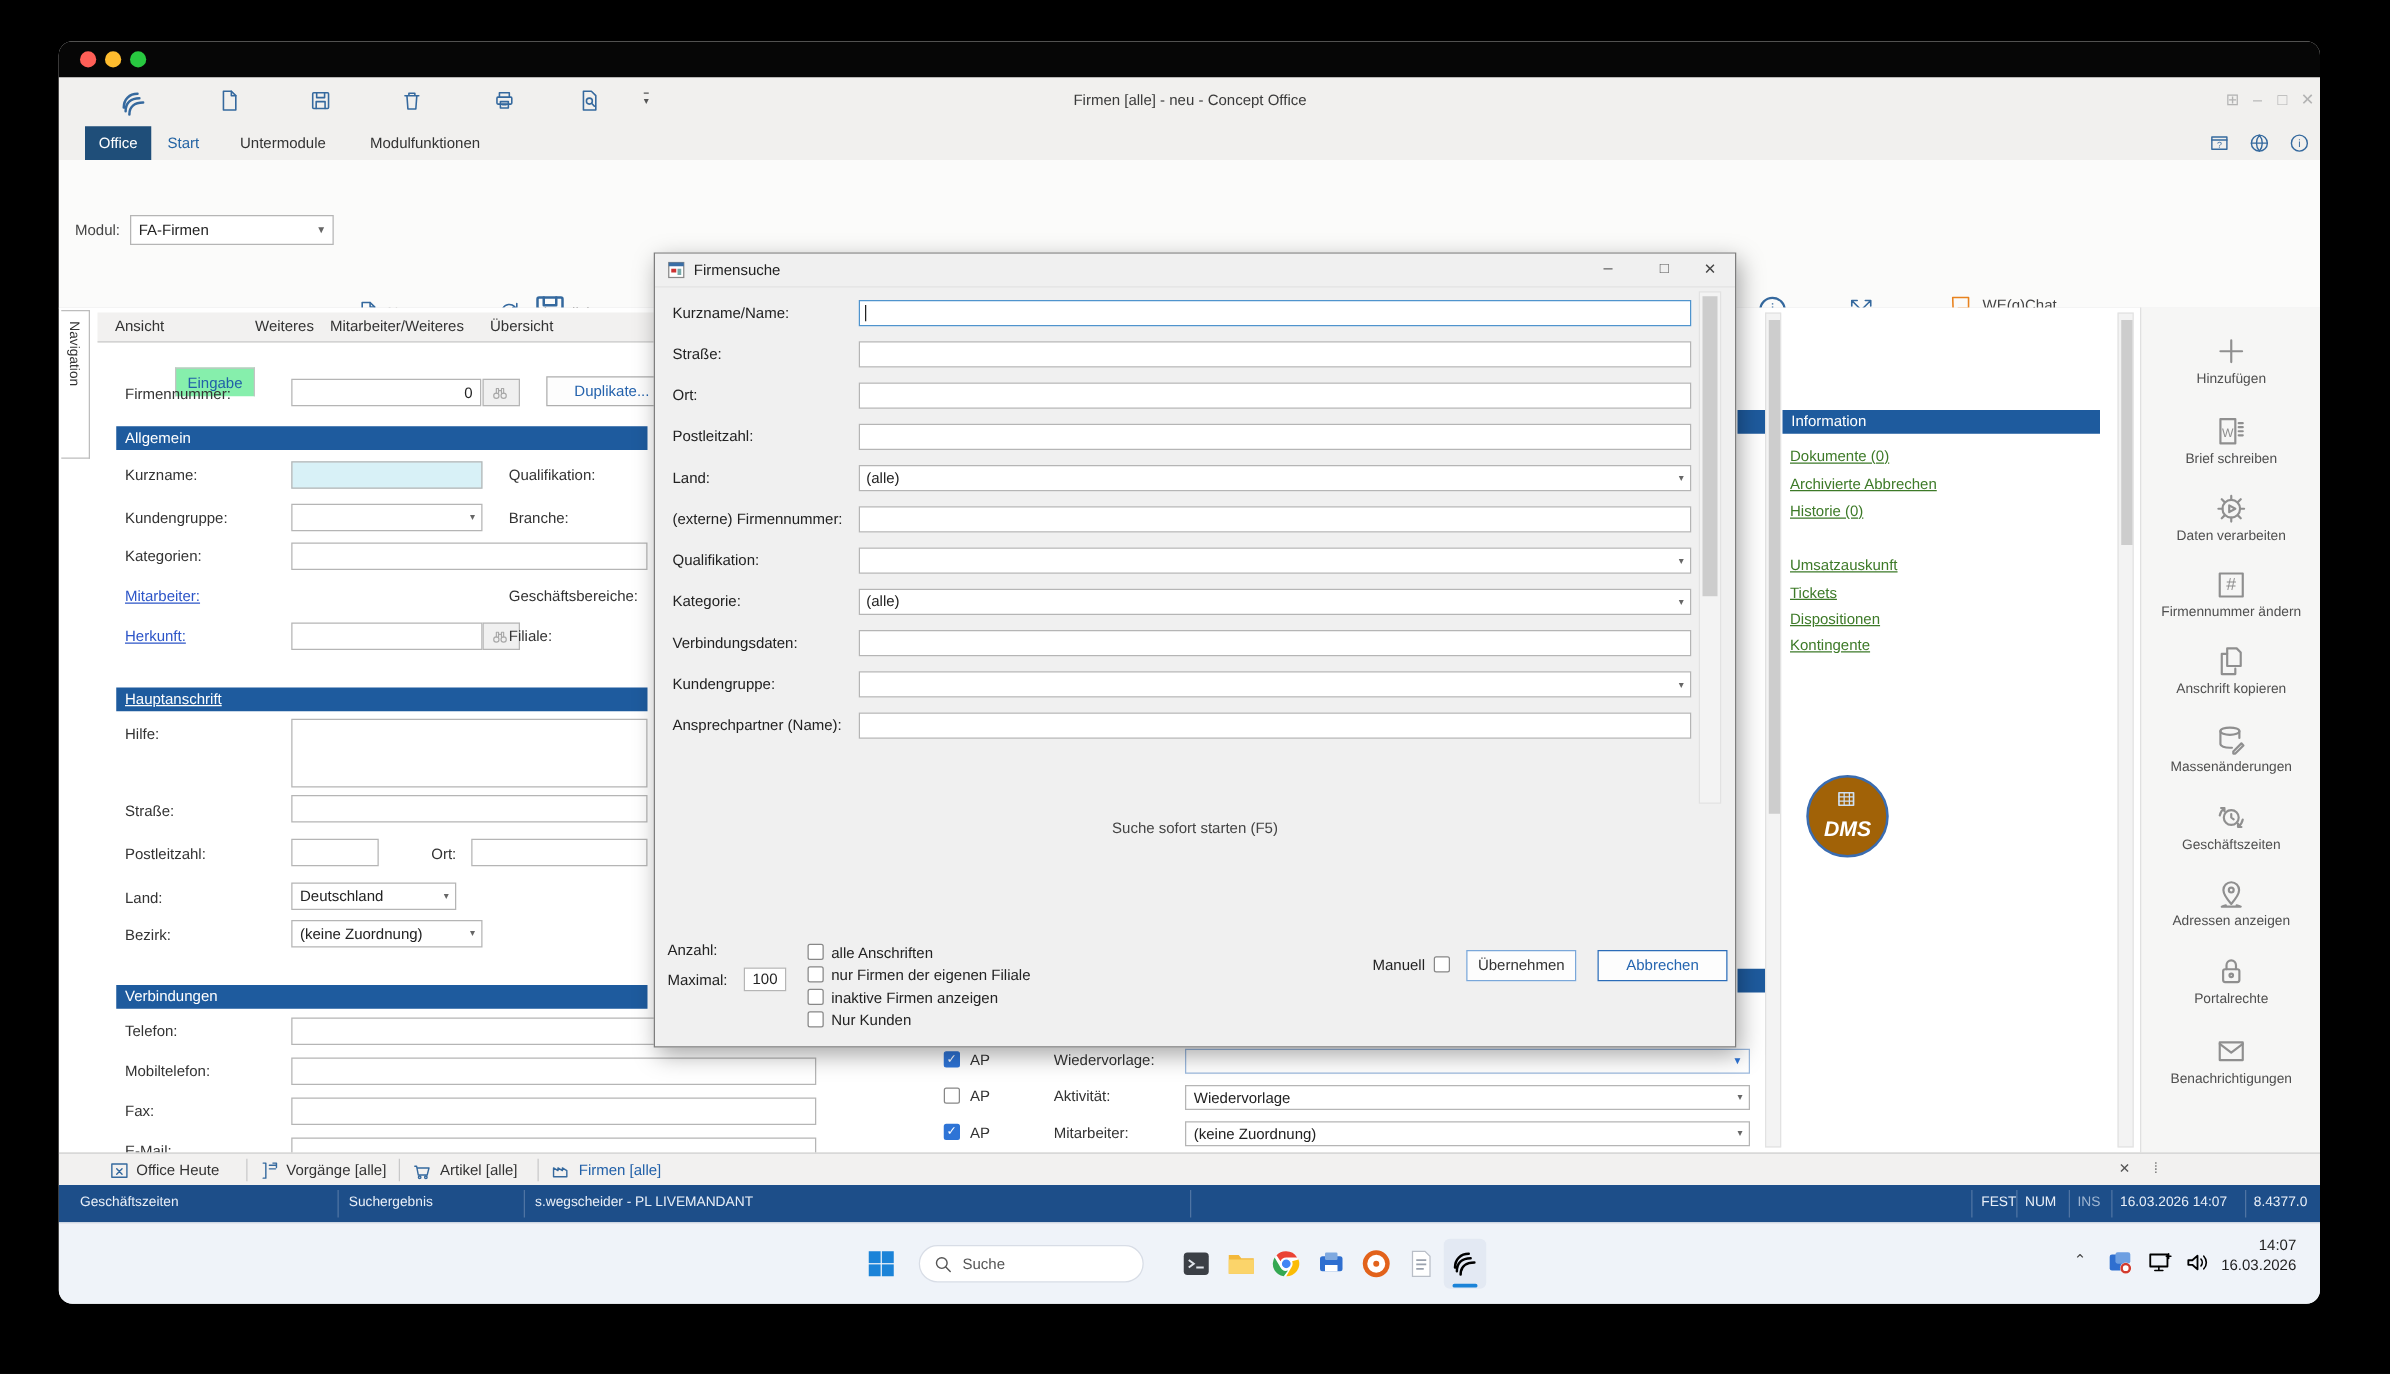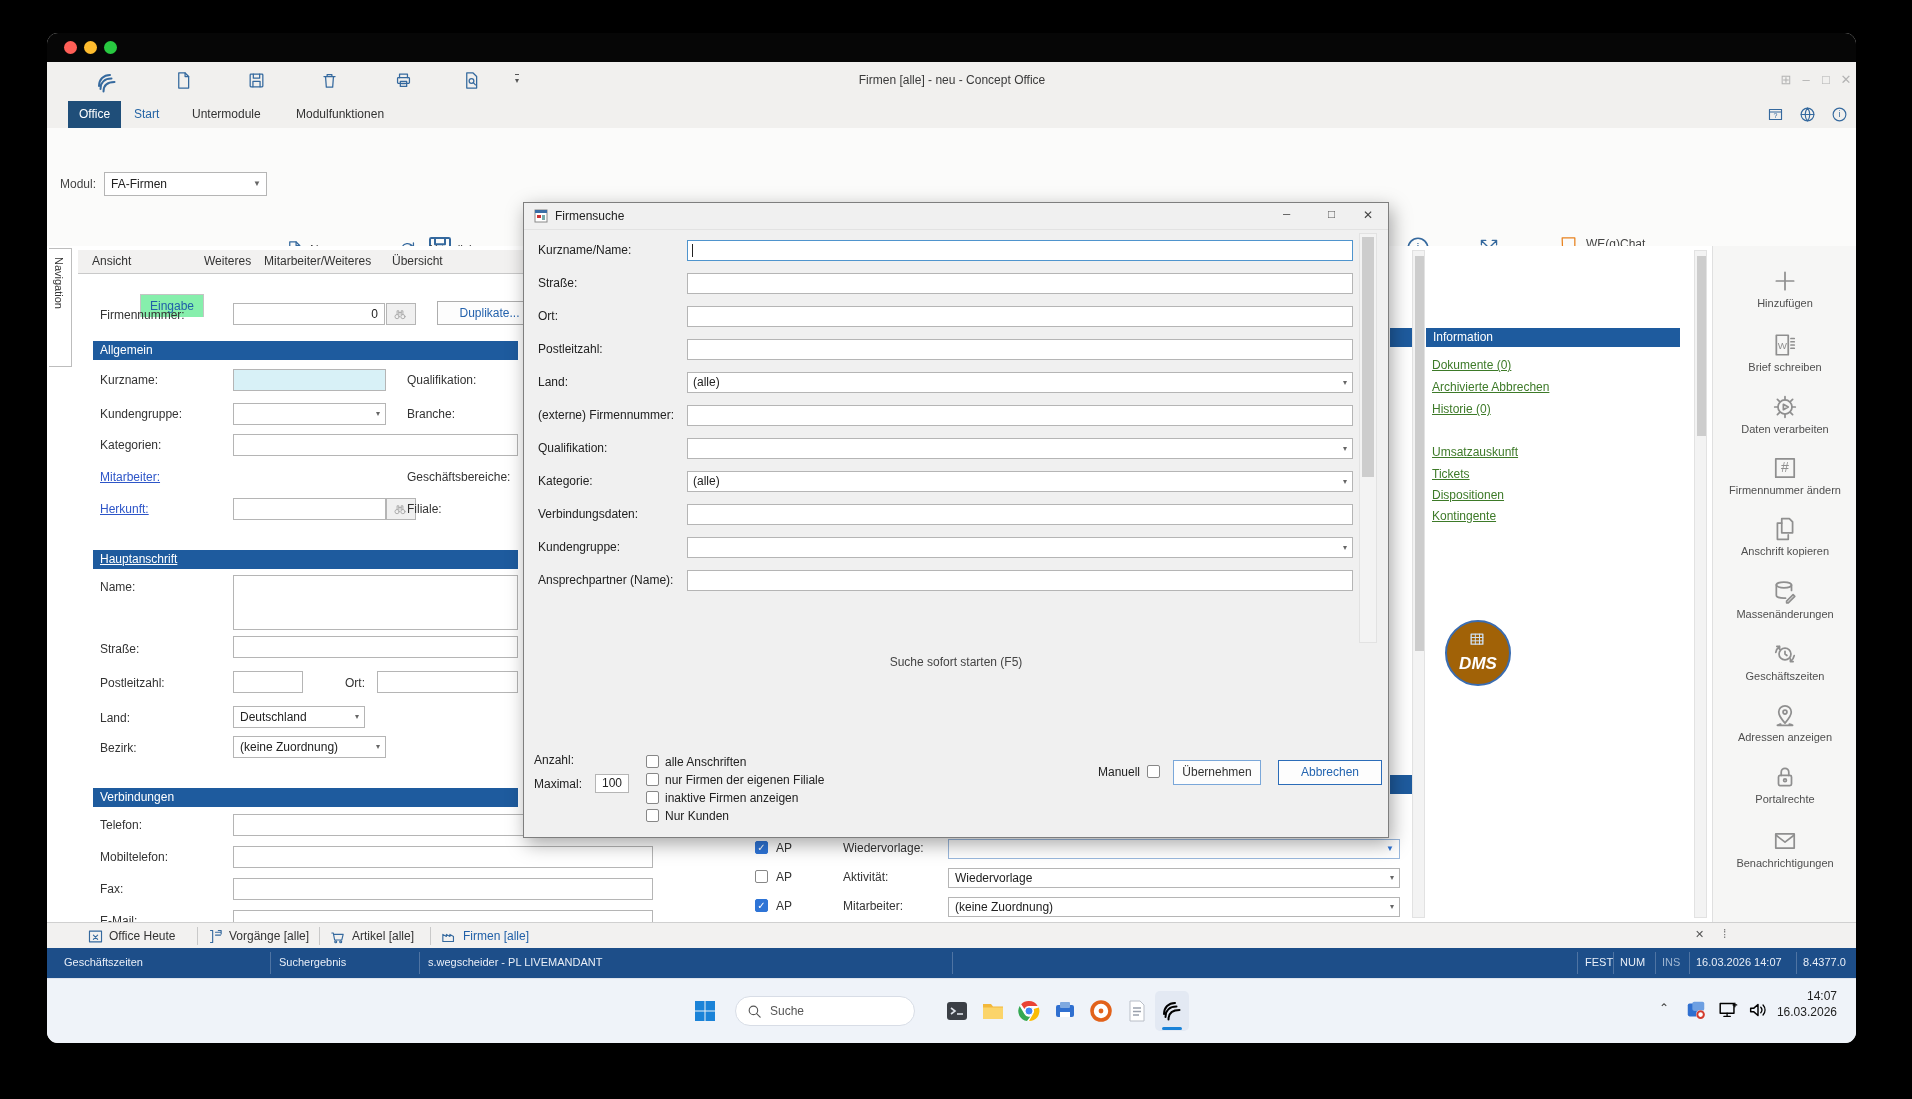--- a/index.html
+++ b/index.html
@@ -372,21 +372,21 @@
     <div class="abs" style="left:339px;top:252px;width:30px;height:22px;background:#f0f0f0;border:1px solid #b5b5b5;box-sizing:border-box">
       <span class="abs icg" style="left:6px;top:3px"><svg width="14" height="14" viewBox="0 0 24 24" fill="none" stroke="currentColor" stroke-width="1.6" stroke-linecap="round" stroke-linejoin="round">
               <circle cx="7" cy="16.5" r="3.6"></circle>
               <circle cx="17" cy="16.5" r="3.6"></circle>
               <path d="M7 13V6.5h3V13M17 13V6.5h-3V13M10 9.5h4"></path>
             </svg></span>
     </div>
     <span class="abs lbl" style="left:360px;top:256px">Filiale:</span>
 
     <div class="abs hdr" style="left:46px;top:304px;width:425px;height:19px;text-decoration:underline">Hauptanschrift</div>
-    <span class="abs lbl" style="left:53px;top:334px">Name:</span>
+    <span class="abs lbl" style="left:53px;top:334px">Hilfe:</span>
     <div class="abs inp" style="left:186px;top:329px;width:285px;height:55px"></div>
     <span class="abs lbl" style="left:53px;top:396px">Straße:</span>
     <div class="abs inp" style="left:186px;top:390px;width:285px;height:22px"></div>
     <span class="abs lbl" style="left:53px;top:430px">Postleitzahl:</span>
     <div class="abs inp" style="left:186px;top:425px;width:70px;height:22px"></div>
     <span class="abs lbl" style="left:298px;top:430px">Ort:</span>
     <div class="abs inp" style="left:330px;top:425px;width:141px;height:22px"></div>
     <span class="abs lbl" style="left:53px;top:465px">Land:</span>
     <div class="abs inp" style="left:186px;top:460px;width:132px;height:22px;line-height:20px;padding-left:6px">
       <span>Deutschland</span><span class="car">▾</span>

